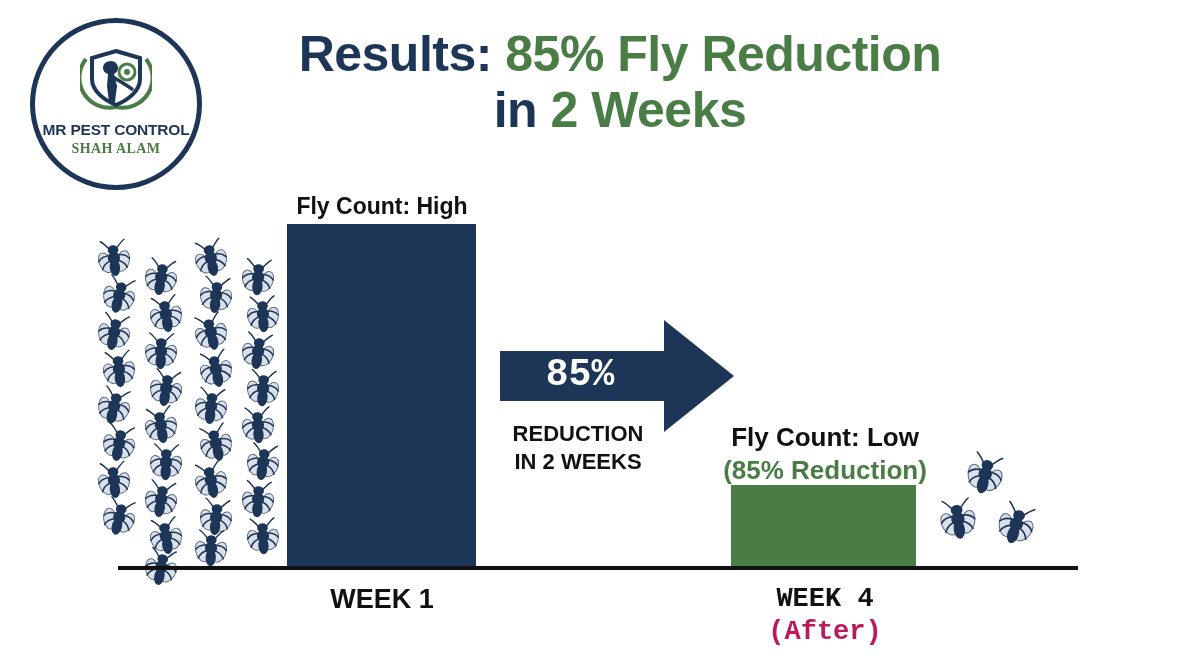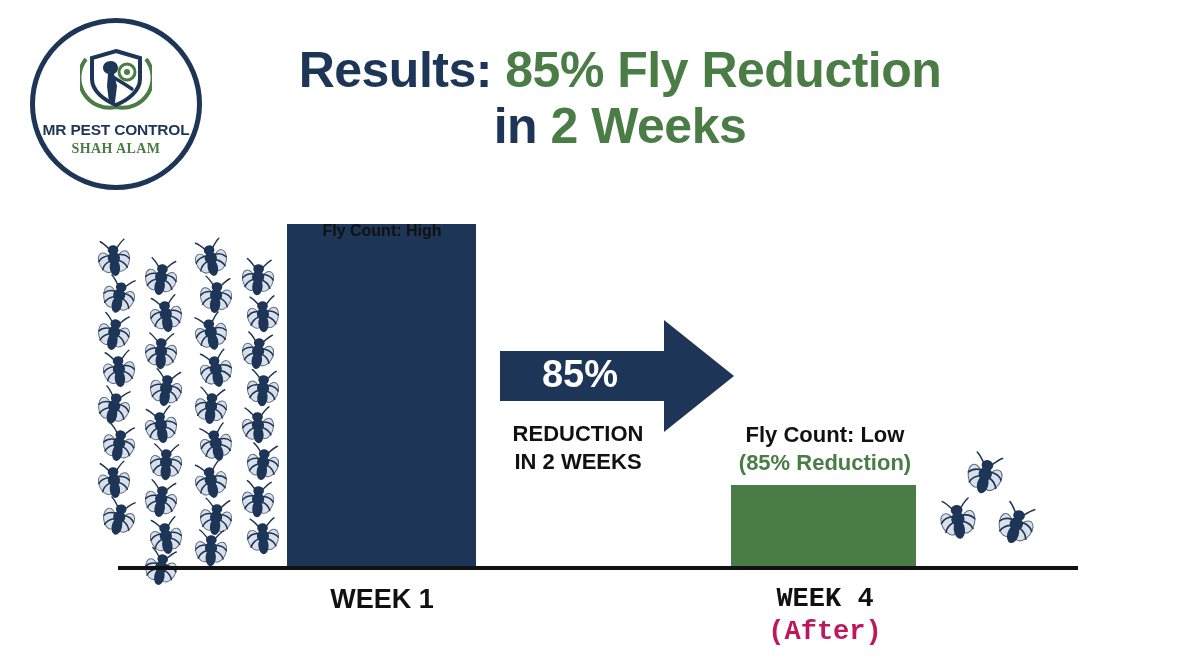--- a/index.html
+++ b/index.html
@@ -65,21 +65,20 @@
     position: absolute;
     left: 225px;
     top: 26px;
     width: 790px;
     text-align: center;
     font-size: 50px;
     font-weight: bold;
     line-height: 1.12;
     letter-spacing: -0.5px;
     font-family: "Liberation Sans", sans-serif;
-    margin-top: 16px;
   }
   .t-navy { color: #1d3557; }
   .t-green { color: #4a7c45; }
 
   
   .baseline {
     position: absolute;
     left: 118px;
     top: 566px;
     width: 960px;
@@ -107,29 +106,28 @@
   .bar-label {
     position: absolute;
     text-align: center;
     font-weight: bold;
     font-family: "Liberation Sans", sans-serif;
   }
   .label-high {
     left: 262px;
     top: 193px;
     width: 240px;
-    font-size: 16px;
+    font-size: 23px;
     color: #111111;
-    margin-top: 29px;
   }
   .label-low {
     left: 705px;
     top: 421px;
     width: 240px;
-    font-size: 22px;
+    font-size: 26px;
     color: #111111;
     line-height: 1.25;
   }
   .label-low .sub { color: #4a7c45; }
 
   .axis-label {
     position: absolute;
     text-align: center;
     font-weight: bold;
     font-size: 27px;
@@ -152,21 +150,21 @@
   .arrow-wrap svg { display: block; }
   .arrow-pct {
     position: absolute;
     left: 500px;
     top: 353px;
     width: 160px;
     text-align: center;
     font-size: 38px;
     font-weight: bold;
     color: #ffffff;
-    font-family: Liberation Sans, sans-serif;
+    font-family: Liberation Mono, monospace;
   }
   .arrow-caption {
     position: absolute;
     left: 493px;
     top: 420px;
     width: 170px;
     text-align: center;
     font-size: 22px;
     font-weight: bold;
     line-height: 1.25;

